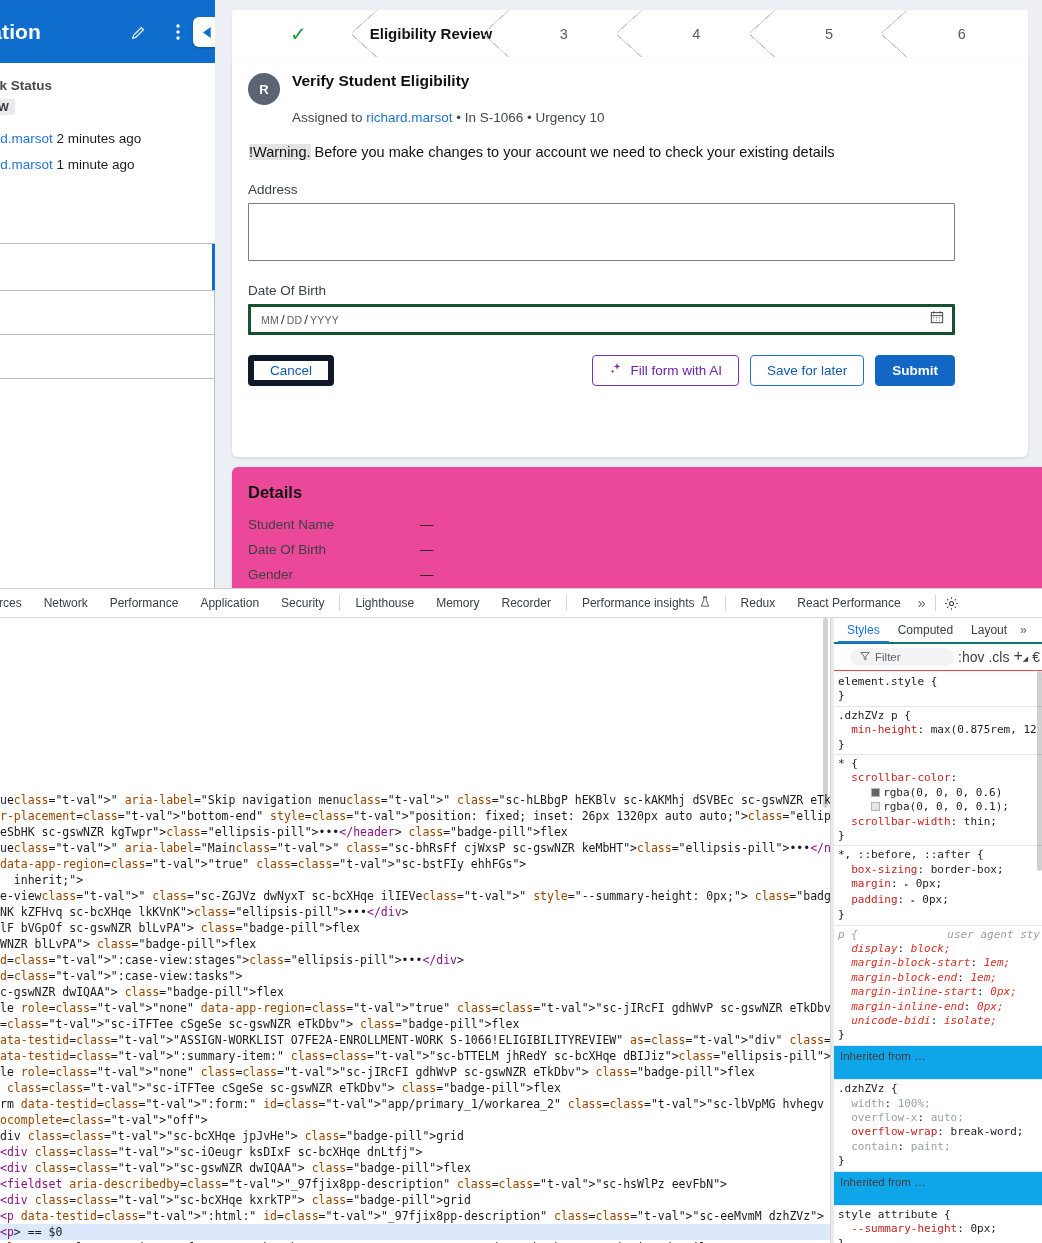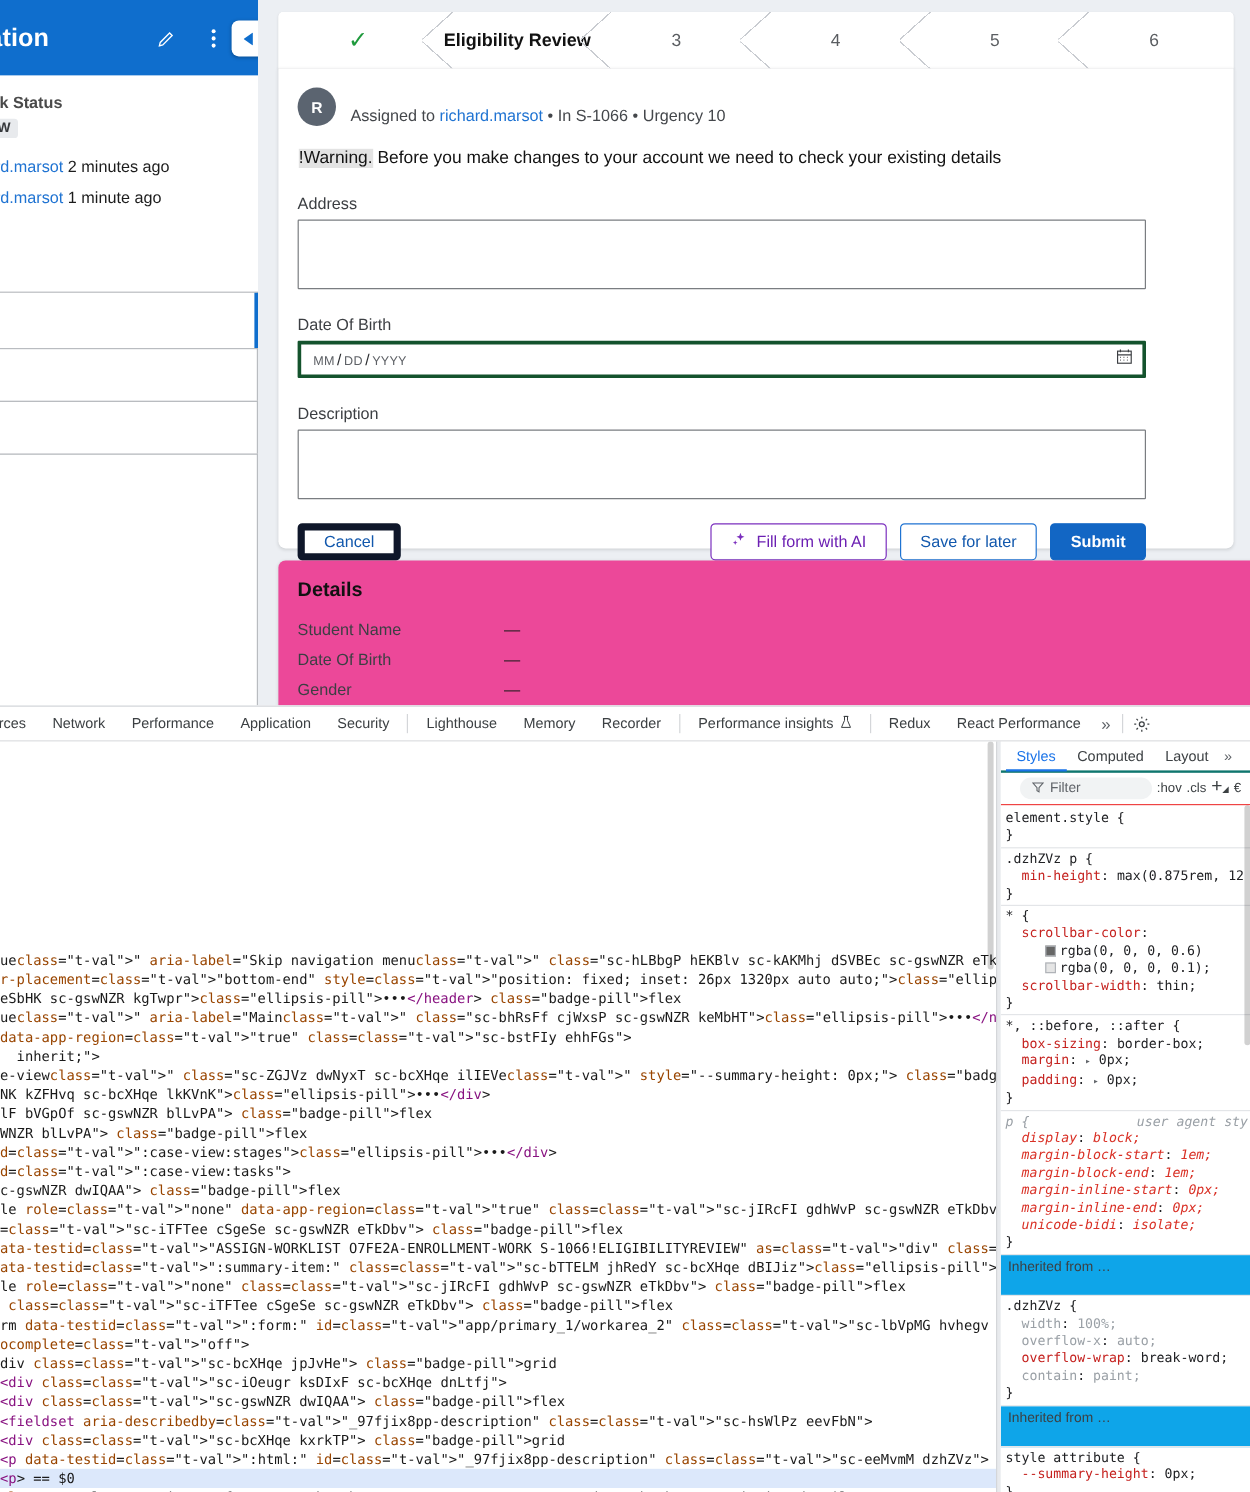--- a/index.html
+++ b/index.html
@@ -257,21 +257,21 @@
   #styles-toolbar {
     height: 27px; display: flex; align-items: center; gap: 4px;
     padding: 0 2px 0 16px; border-bottom: 1px solid #ef4444;
   }
   #filter-pill {
     background: #f1f3f4; border-radius: 11px; height: 18px;
     display: flex; align-items: center; gap: 5px;
     padding: 0 10px; width: 110px; cursor: text;
   }
   #filter-pill span { font-size: 11.5px; color: #5f6368; }
-  .tool-txt { font-size: 11px; color: #3c4043; cursor: pointer; }
+  .tool-txt { font-size: 14px; color: #3c4043; cursor: pointer; }
   #css-rules {
     font-family: "DejaVu Sans Mono", monospace;
     font-size: 11px; line-height: 14.4px;
     color: #202124; padding-top: 2px;
     white-space: pre;
   }
   .rule { border-bottom: 1px solid #e3e5e8; padding: 2px 0 2px 4px; position: relative; }
   .rule.inherited-hdr {
     background: #0ea5e9; color: #3c4043; padding: 3px 0 16px 6px;
     font-family: "Liberation Sans", sans-serif; font-size: 11.5px;
@@ -356,20 +356,21 @@
       </div>
       <div class="step">
         <span>6</span>
       </div>
     </div>
 
     <div id="task-card">
       <div id="task-head">
         <div id="avatar">R</div>
         <div>
+          <div id="task-title">Verify Student Eligibility</div>
           <div id="task-sub"><span>Assigned to </span><span class="link">richard.marsot</span><span> • In S-1066 • Urgency 10</span></div>
         </div>
       </div>
 
       <div id="warning-line"><span class="hl">!Warning.</span><span> Before you make changes to your account we need to check your existing details</span></div>
 
       <div class="field">
         <div class="field-label">Address</div>
         <div class="textarea-box"></div>
       </div>
@@ -390,24 +391,20 @@
                   <line x1="10.4" y1="9" x2="11.1" y2="9"></line>
                 <line x1="4" y1="11.6" x2="4.7" y2="11.6"></line>
                   <line x1="7.2" y1="11.6" x2="7.9" y2="11.6"></line>
                   <line x1="10.4" y1="11.6" x2="11.1" y2="11.6"></line>
               </g>
             </svg>
           </span>
         </div>
       </div>
 
-      <div class="field">
-        <div class="field-label">Description</div>
-        <div class="textarea-box"></div>
-      </div>
 
       <div id="form-actions">
         <div class="btn" id="cancel-btn">Cancel</div>
         <div class="btn" id="ai-btn">
           <span>
             <svg width="14" height="14" viewBox="0 0 16 16" fill="#7b2fbe">
               <path d="M9.2 1.2l1.05 2.75L13 5l-2.75 1.05L9.2 8.8 8.15 6.05 5.4 5l2.75-1.05z"></path>
               <path d="M4.2 8.3l.62 1.6 1.6.62-1.6.62-.62 1.6-.62-1.6L2 10.52l1.58-.62z"></path>
             </svg>
           </span>

